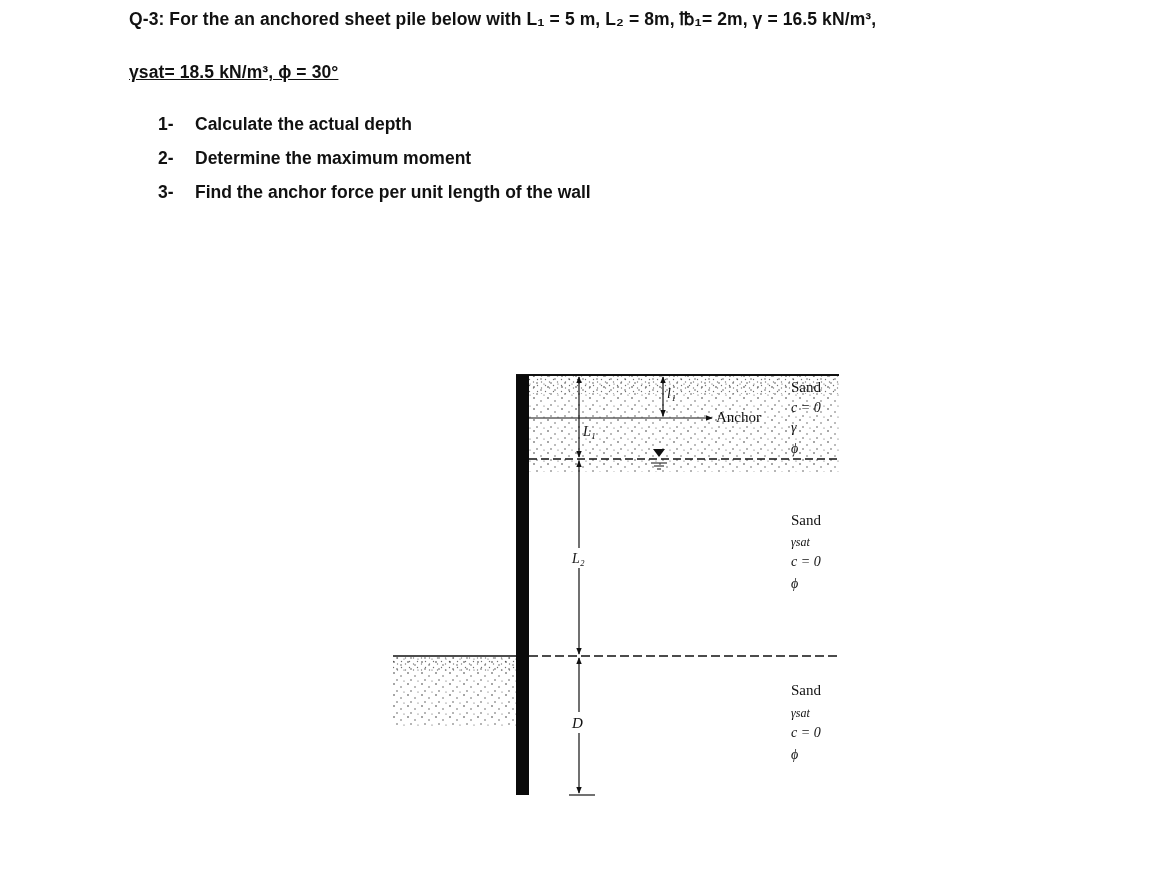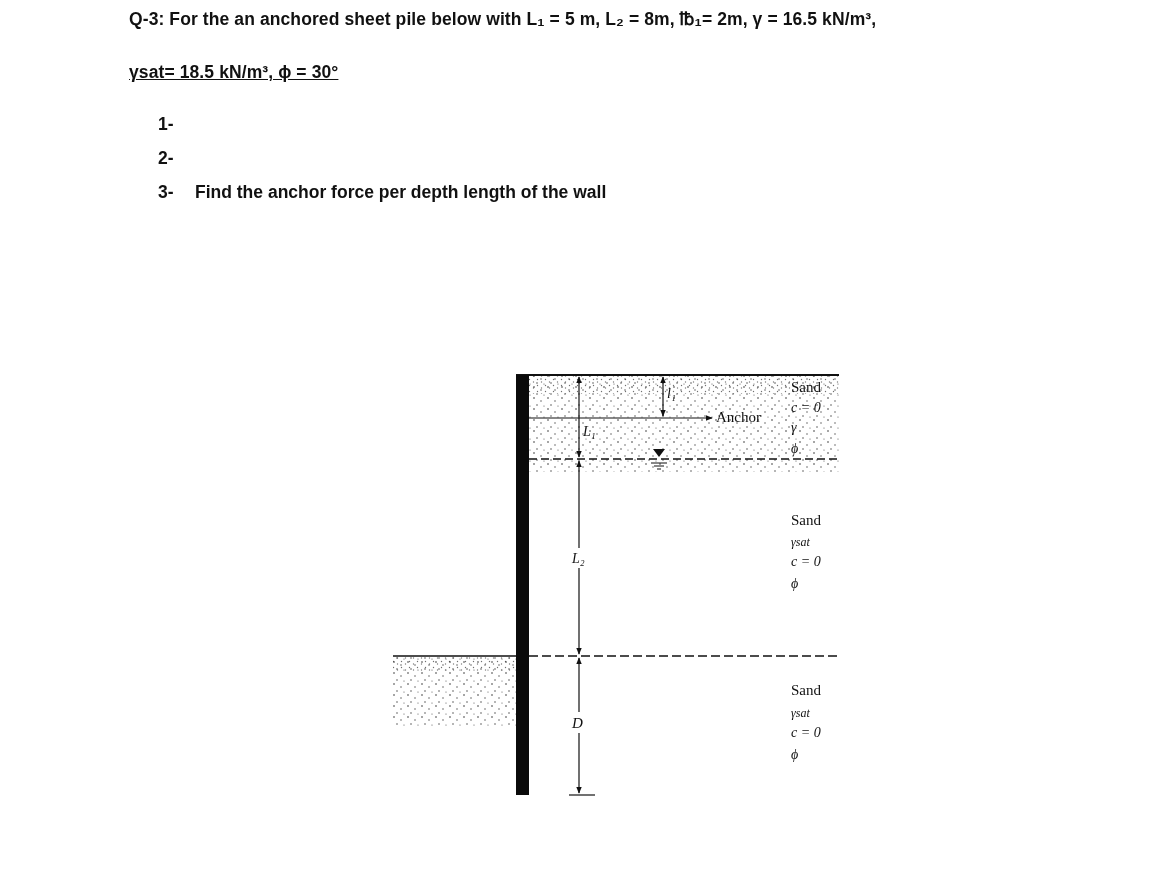--- a/index.html
+++ b/index.html
@@ -15,27 +15,29 @@
 </style>
 </head>
 <body>
 
 <div class="q-line q1">Q-3: For the an anchored sheet pile below with L₁ = 5 m, L₂ = 8m, ℔₁= 2m, γ = 16.5 kN/m³,</div>
 <div class="q-line q2">γsat= 18.5 kN/m³, ϕ = 30°</div>
 
 <ol class="tasks">
   <li>
       <span class="num">1-</span>
+      <span>Calculate the actual depth</span>
     </li>
   <li>
       <span class="num">2-</span>
+      <span>Determine the maximum moment</span>
     </li>
   <li>
       <span class="num">3-</span>
-      <span>Find the anchor force per depth length of the wall</span>
+      <span>Find the anchor force per unit length of the wall</span>
     </li>
 </ol>
 
 <svg class="diagram" width="1150" height="890" viewBox="0 0 1150 890">
   <defs>
     <pattern id="sand" width="14" height="11" patternUnits="userSpaceOnUse">
       <circle cx="2" cy="2" r="0.8" fill="#333"></circle>
       <circle cx="9" cy="5" r="0.7" fill="#444"></circle>
       <circle cx="5" cy="9" r="0.7" fill="#333"></circle>
       <circle cx="12" cy="10" r="0.6" fill="#555"></circle>

